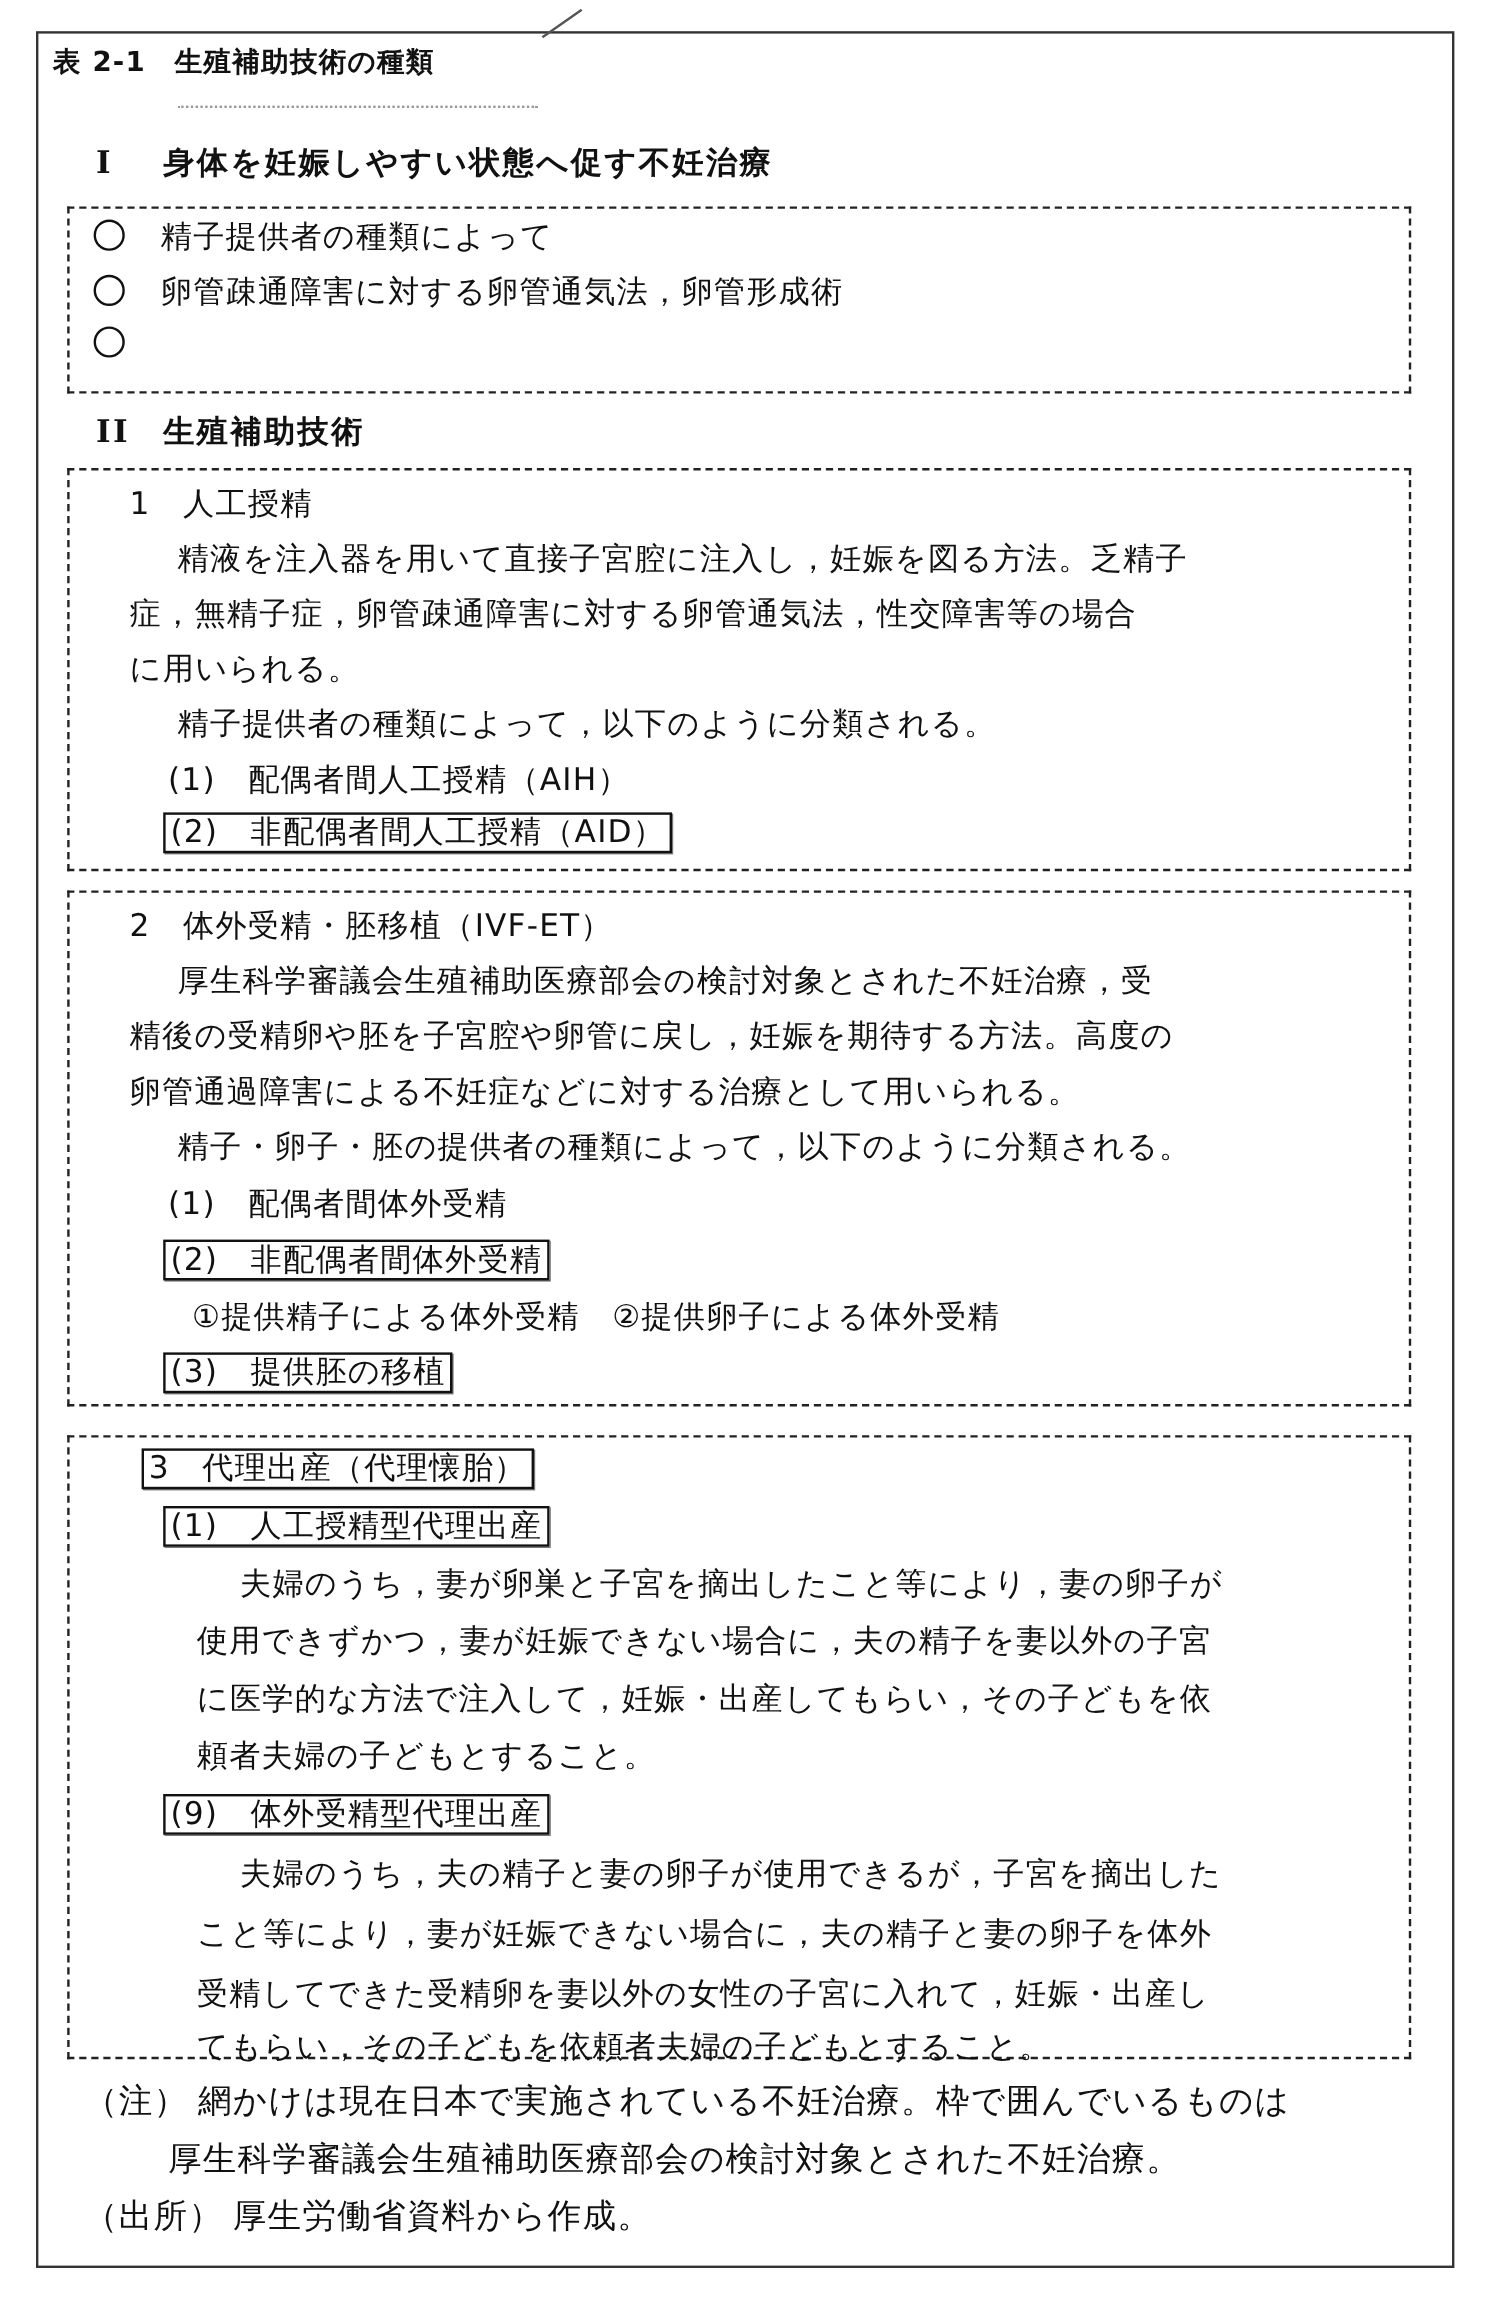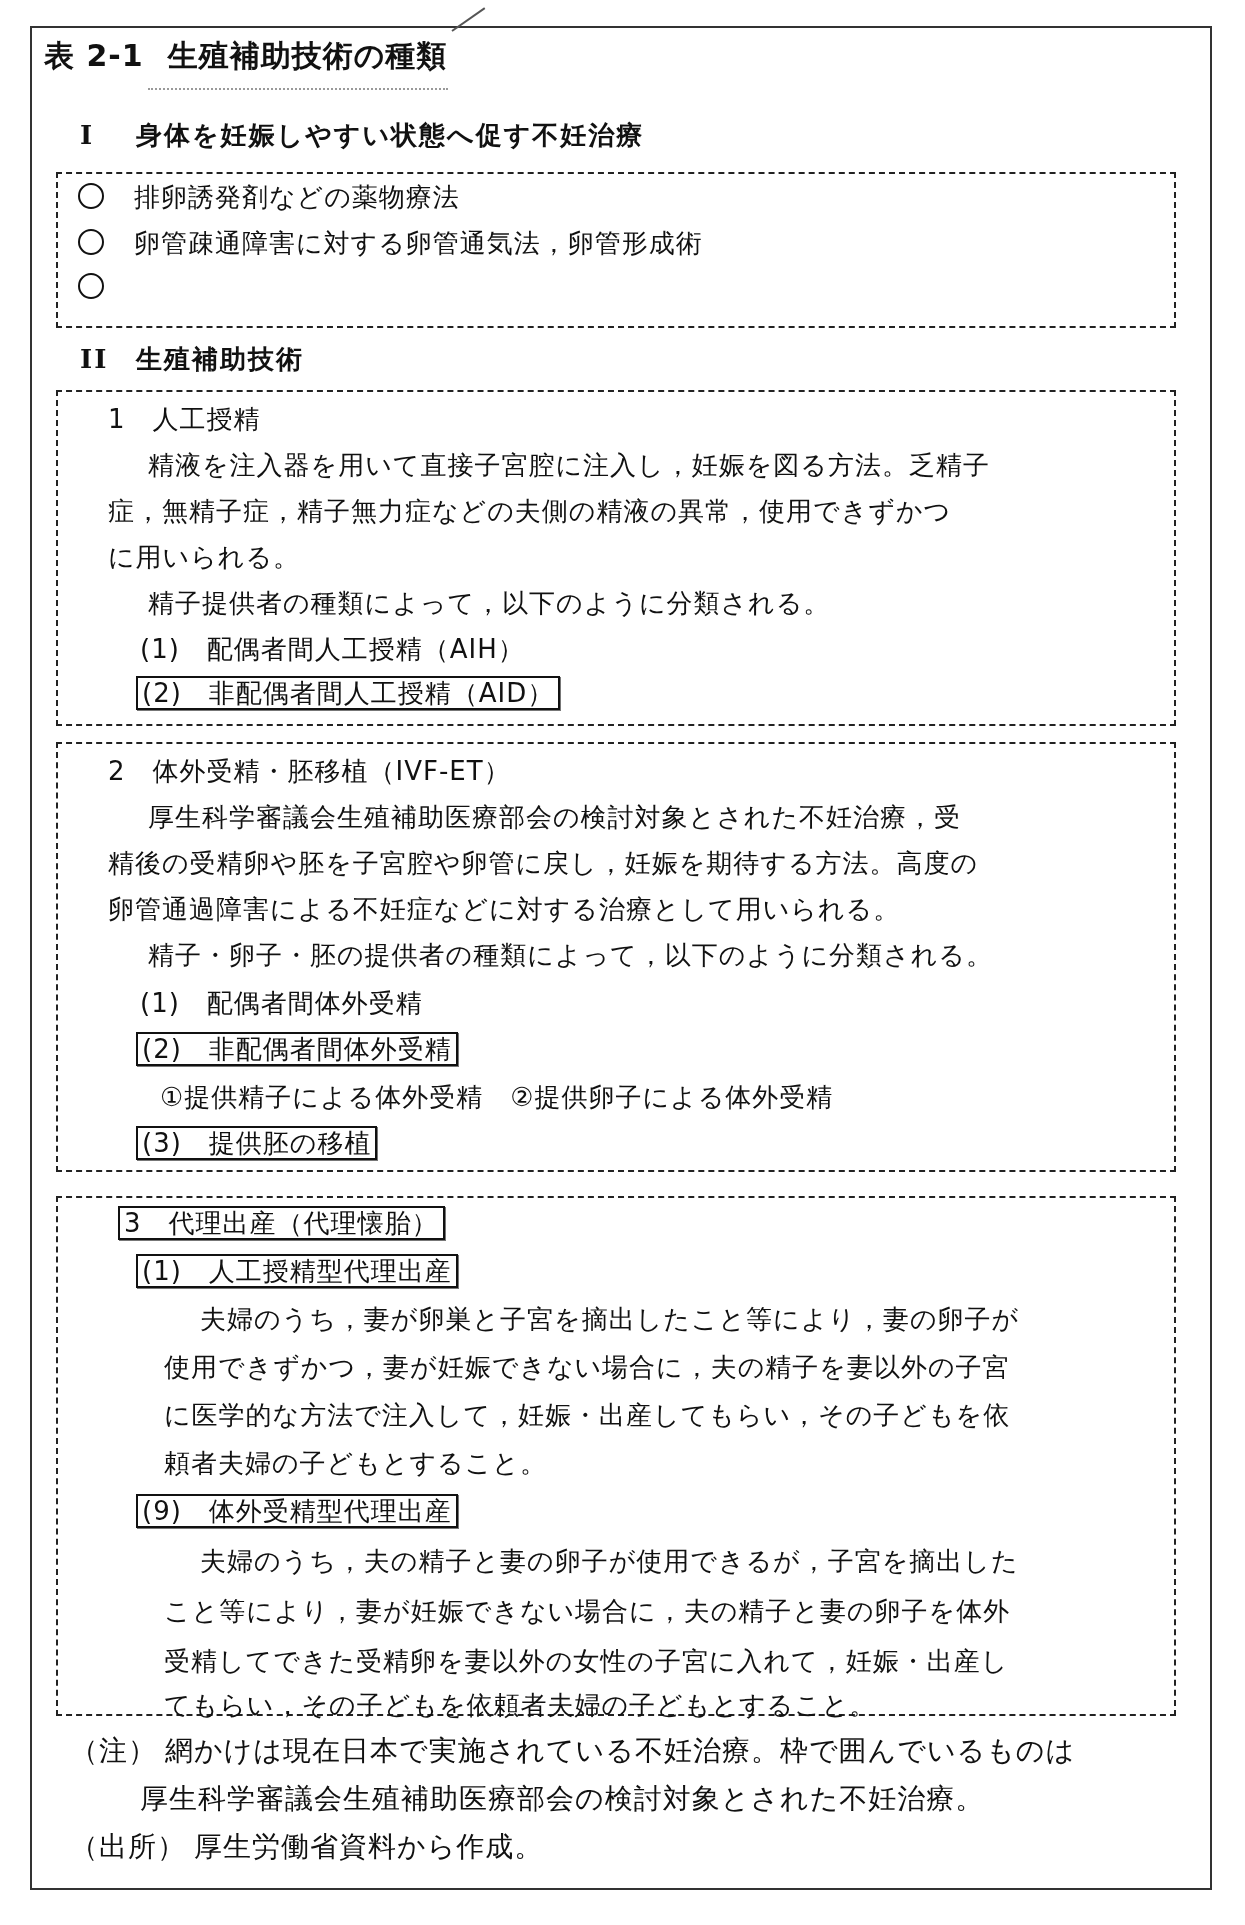--- a/index.html
+++ b/index.html
@@ -6,21 +6,21 @@
   body {
     width: 1245px; height: 1925px; position: relative; overflow: hidden;
     font-family: "DejaVu Sans", "Liberation Sans", sans-serif;
     color: #111111;
   }
   .outer {
     position: absolute; left: 30px; top: 26px; width: 1182px; height: 1864px;
     border: 2px solid #333; border-top-width: 2px; box-sizing: border-box;
   }
   .title {
-    position: absolute; left: 44px; top: 36px; font-size: 30px; font-weight: bold; letter-spacing: 1px;
+    position: absolute; left: 44px; top: 36px; font-size: 23px; font-weight: bold; letter-spacing: 1px;
   }
   .title .num { margin-right: 24px; }
   .title-slash {
     position: absolute; left: 452px; top: 30px; width: 40px; height: 2px; background: #555;
     transform: rotate(-35deg); transform-origin: left center;
   }
   .title-underline {
     position: absolute; left: 148px; top: 88px; width: 300px; border-top: 2px dotted #999;
   }
   .sec-head {
@@ -49,37 +49,37 @@
   <span class="num">表 2-1</span><span>生殖補助技術の種類</span>
 </div>
 <div class="title-slash"></div>
 <div class="title-underline"></div>
 
 <div class="sec-head" style="left:80px; top:118px;">
   <span class="roman">I</span><span>身体を妊娠しやすい状態へ促す不妊治療</span>
 </div>
 <div class="box" style="left:56px; top:172px; width:1120px; height:156px;"></div>
 <div class="line" style="left:78px; top:180px;">
-  <span class="circle"></span><span>排卵誘発剤などの薬物療法</span>
+  <span class="circle"></span><span>精子提供者の種類によって</span>
 </div>
 <div class="line" style="left:78px; top:226px;">
   <span class="circle"></span><span>卵管疎通障害に対する卵管通気法，卵管形成術</span>
 </div>
 <div class="line" style="left:78px; top:272px;">
   <span class="circle"></span>
 </div>
 
 <div class="sec-head" style="left:80px; top:342px; font-weight:bold;">
   <span class="roman">II</span><span>生殖補助技術</span>
 </div>
 
 <div class="box" style="left:56px; top:390px; width:1120px; height:336px;"></div>
 <div class="line" style="left:108px; top:402px;">1　人工授精</div>
 <div class="line" style="left:148px; top:448px;">精液を注入器を用いて直接子宮腔に注入し，妊娠を図る方法。乏精子</div>
-<div class="line" style="left:108px; top:494px;">症，無精子症，精子無力症などの夫側の精液の異常，使用できずかつ</div>
+<div class="line" style="left:108px; top:494px;">症，無精子症，卵管疎通障害に対する卵管通気法，性交障害等の場合</div>
 <div class="line" style="left:108px; top:540px;">に用いられる。</div>
 <div class="line" style="left:148px; top:586px;">精子提供者の種類によって，以下のように分類される。</div>
 <div class="line" style="left:140px; top:632px;">(1)　配偶者間人工授精（AIH）</div>
 <div class="line" style="left:136px; top:676px;">
   <span class="framed">(2)　非配偶者間人工授精（AID）</span>
 </div>
 
 <div class="box" style="left:56px; top:742px; width:1120px; height:430px;"></div>
 <div class="line" style="left:108px; top:754px;">2　体外受精・胚移植（IVF-ET）</div>
 <div class="line" style="left:148px; top:800px;">厚生科学審議会生殖補助医療部会の検討対象とされた不妊治療，受</div>

